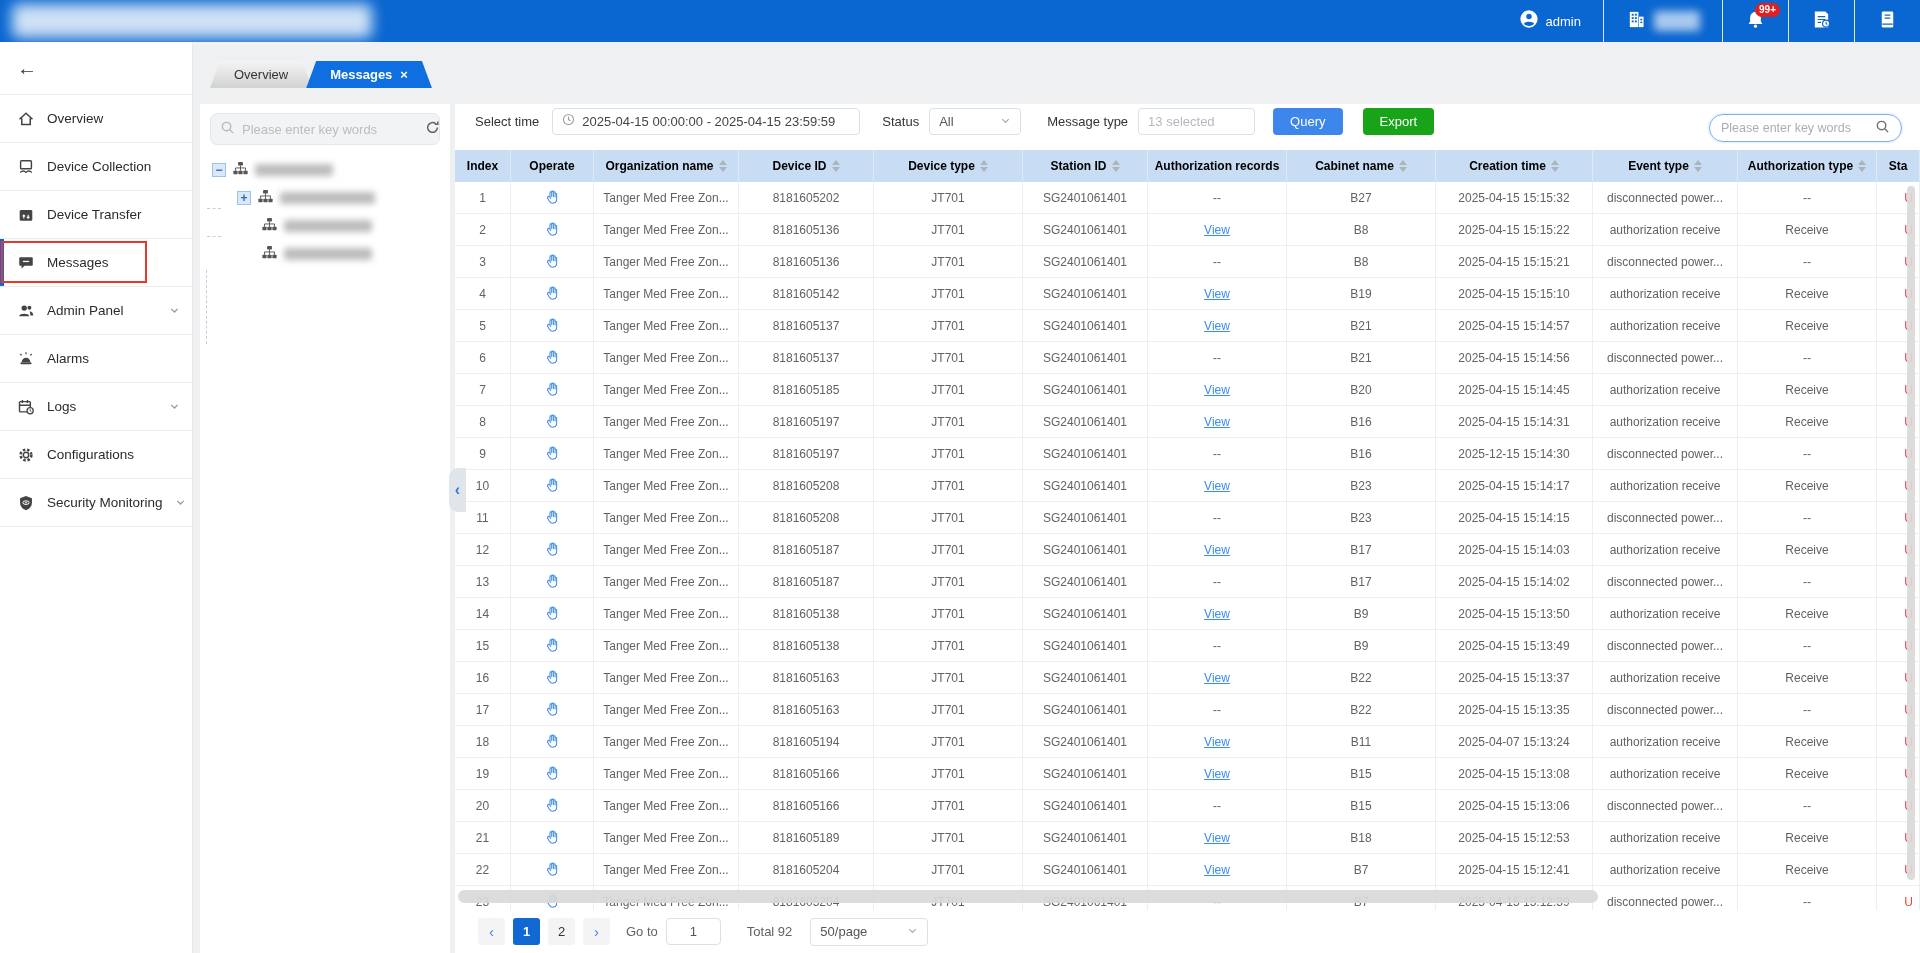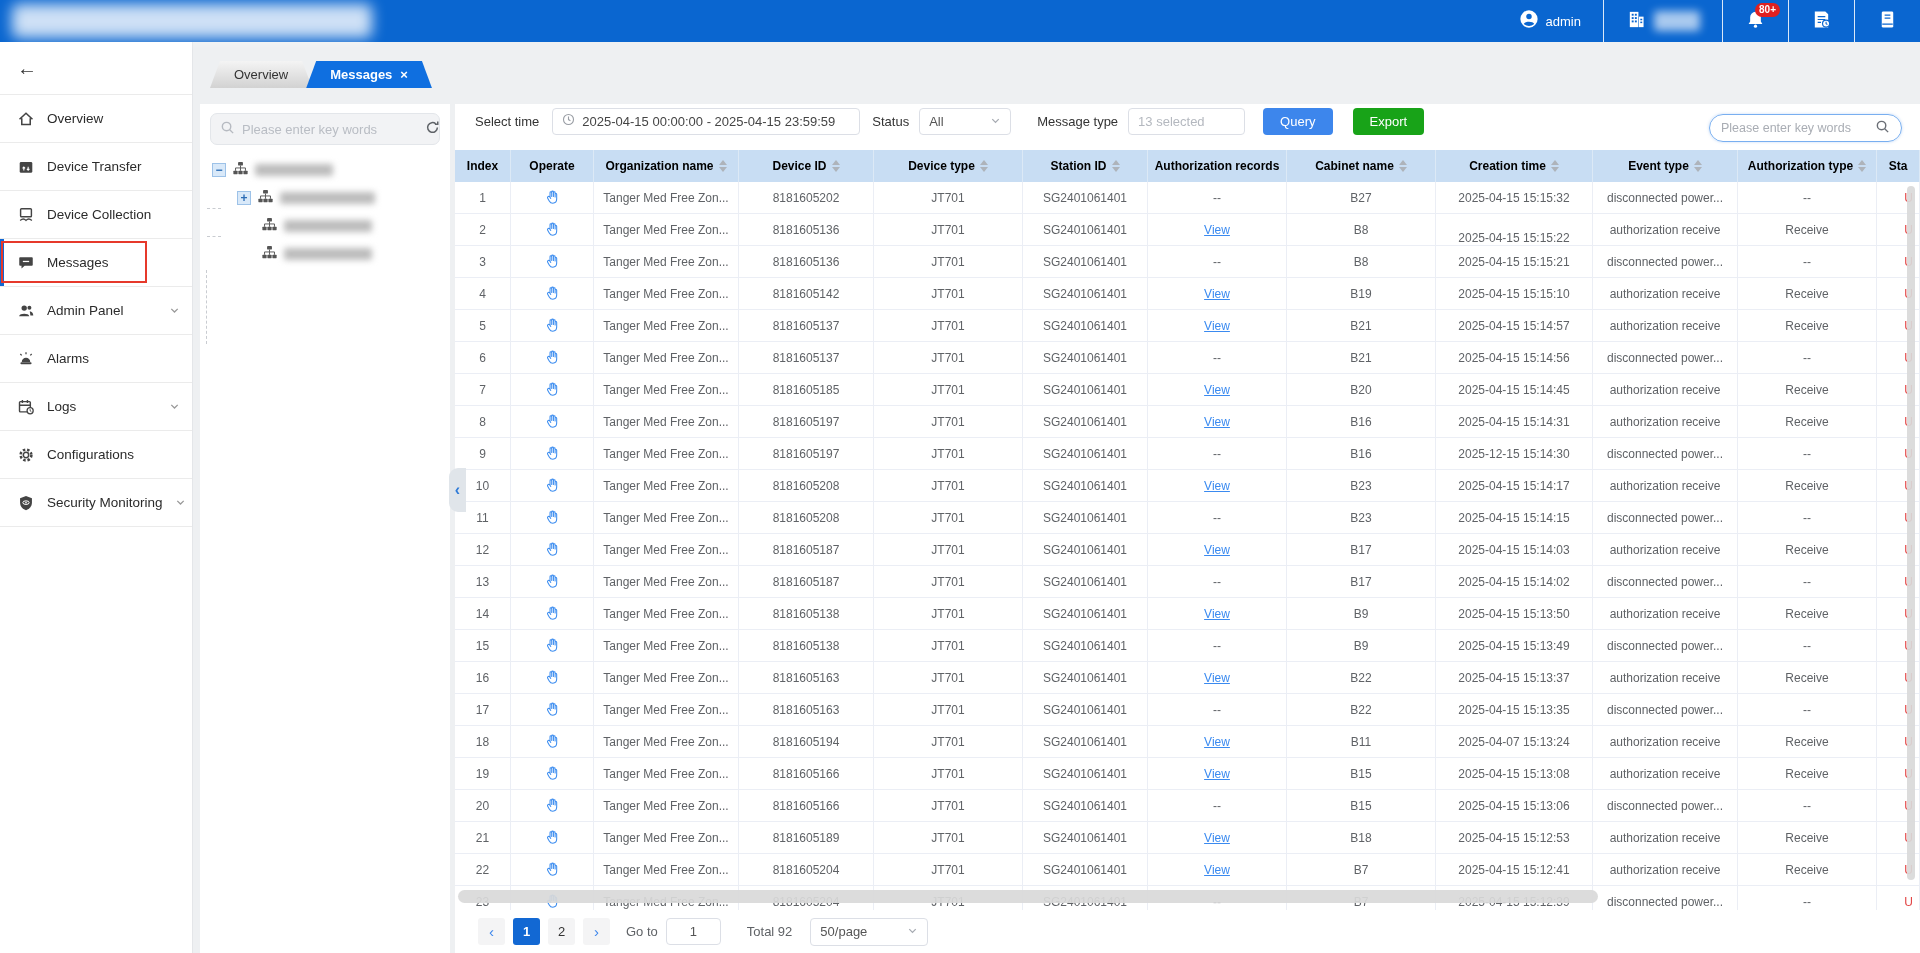--- a/index.html
+++ b/index.html
@@ -129,21 +129,21 @@
         <span class="org-blur"></span>
       </div>
       <div class="tb-div"></div>
       <div class="tb-item">
         <span>
           <svg width="21" height="21" viewBox="0 0 22 22">
               <path d="M11 3a5.6 5.6 0 0 0-5.6 5.6v4.6L3.8 15.7h14.4l-1.6-2.5V8.6A5.6 5.6 0 0 0 11 3z" fill="#fff"></path>
               <circle cx="11" cy="18" r="1.7" fill="#fff"></circle>
             </svg>
         </span>
-        <span class="badge">80+</span>
+        <span class="badge">99+</span>
       </div>
       <div class="tb-div"></div>
       <div class="tb-item">
         <span>
           <svg width="21" height="21" viewBox="0 0 22 22">
               <path d="M4 2.5h11l3 3V19.5H4z" fill="#fff"></path>
               <path d="M7 8h8M7 11h8M7 14h3.5" stroke="#0a66d0" stroke-width="1.3"></path>
               <circle cx="15.8" cy="15.3" r="3.7" fill="#fff" stroke="#0a66d0" stroke-width="1.2"></circle>
               <path d="M15.8 13.4v1.9l1.4.9" stroke="#0a66d0" stroke-width="1.1" fill="none"></path>
             </svg>
@@ -170,34 +170,34 @@
           <span class="s-ico">
             <svg width="18" height="18" viewBox="0 0 20 20">
               <path d="M2.8 10.3 10 3.6l7.2 6.7M5.3 9.3V16h9.4V9.3" fill="none" stroke="#444" stroke-width="1.7"></path>
             </svg>
           </span>
           <span class="s-label">Overview</span>
         </div>
         <div class="side-item">
           <span class="s-ico">
             <svg width="18" height="18" viewBox="0 0 20 20">
-              <rect x="3" y="4.5" width="14" height="12" rx="1.5" fill="#444"></rect>
-              <path d="M7.6 14v-4M6.2 11.4 7.6 10l1.4 1.4M12.4 9.6v4m-1.4-1.4 1.4 1.4 1.4-1.4" stroke="#fff" stroke-width="1.2" fill="none"></path>
-            </svg>
-          </span>
-          <span class="s-label">Device Transfer</span>
+              <rect x="4" y="3" width="12" height="9" rx="1" fill="none" stroke="#444" stroke-width="1.6"></rect>
+              <path d="M3.5 16c2.5-2.2 4.5-2.2 6.5 0 2-2.2 4-2.2 6.5 0" fill="none" stroke="#444" stroke-width="1.5"></path>
+            </svg>
+          </span>
+          <span class="s-label">Device Collection</span>
         </div>
         <div class="side-item">
           <span class="s-ico">
             <svg width="18" height="18" viewBox="0 0 20 20">
-              <rect x="4" y="3" width="12" height="9" rx="1" fill="none" stroke="#444" stroke-width="1.6"></rect>
-              <path d="M3.5 16c2.5-2.2 4.5-2.2 6.5 0 2-2.2 4-2.2 6.5 0" fill="none" stroke="#444" stroke-width="1.5"></path>
-            </svg>
-          </span>
-          <span class="s-label">Device Collection</span>
+              <rect x="3" y="4.5" width="14" height="12" rx="1.5" fill="#444"></rect>
+              <path d="M7.6 14v-4M6.2 11.4 7.6 10l1.4 1.4M12.4 9.6v4m-1.4-1.4 1.4 1.4 1.4-1.4" stroke="#fff" stroke-width="1.2" fill="none"></path>
+            </svg>
+          </span>
+          <span class="s-label">Device Transfer</span>
         </div>
         <div class="side-item active">
           <span class="s-ico">
             <svg width="18" height="18" viewBox="0 0 20 20">
               <path d="M3.5 3.5h13a1 1 0 0 1 1 1v7.5a1 1 0 0 1-1 1H8.5L5 16v-3H3.5a1 1 0 0 1-1-1V4.5a1 1 0 0 1 1-1z" fill="#444"></path>
               <path d="M6.5 8.3h7" stroke="#fff" stroke-width="1.4"></path>
             </svg>
           </span>
           <span class="s-label">Messages</span>
         </div>
@@ -362,21 +362,21 @@
 
     <div class="filterbar">
       <span class="f-label" style="margin-left:20px">Select time</span>
       <div class="date-input">
         <span><svg width="13" height="13" viewBox="0 0 14 14" fill="none" stroke="#9a9ea5" stroke-width="1.2">
               <circle cx="7" cy="7" r="5.4"></circle>
               <path d="M7 3.8v3.3l2.1 1.2"></path>
             </svg></span>
         <span>2025-04-15 00:00:00  -  2025-04-15 23:59:59</span>
       </div>
-      <span class="f-label" style="margin-left:12px">Status</span>
+      <span class="f-label" style="margin-left:22px">Status</span>
       <div class="sel" style="width:92px; margin-left:10px">
         <span>All</span>
         <span><svg width="11" height="11" viewBox="0 0 12 12">
               <path d="M2.5 4.5 6 8l3.5-3.5" fill="none" stroke="#a6aab1" stroke-width="1.4"></path>
             </svg></span>
       </div>
       <span class="f-label" style="margin-left:26px">Message type</span>
       <div class="sel" style="width:117px; margin-left:10px">
         <span class="ph">13 selected</span>
       </div>
@@ -526,21 +526,21 @@
           </div>
           <div class="td" style="width: 125px;">
             <span>SG2401061401</span>
           </div>
           <div class="td" style="width: 139px;">
             <span class="view">View</span>
           </div>
           <div class="td" style="width: 149px;">
             <span>B8</span>
           </div>
-          <div class="td" style="width: 157px; align-items: flex-end;">
+          <div class="td" style="width: 157px;">
             <span>2025-04-15 15:15:22</span>
           </div>
           <div class="td" style="width: 145px;">
             <span>authorization receive</span>
           </div>
           <div class="td" style="width: 139px;">
             <span>Receive</span>
           </div>
           <div class="td" style="width: 43px; justify-content: flex-end; padding-right: 6px;">
             <span class="status-u">U</span>

